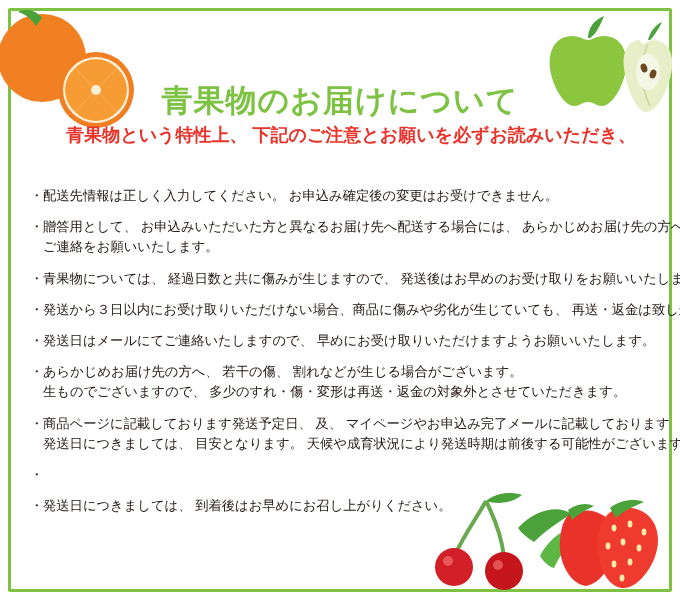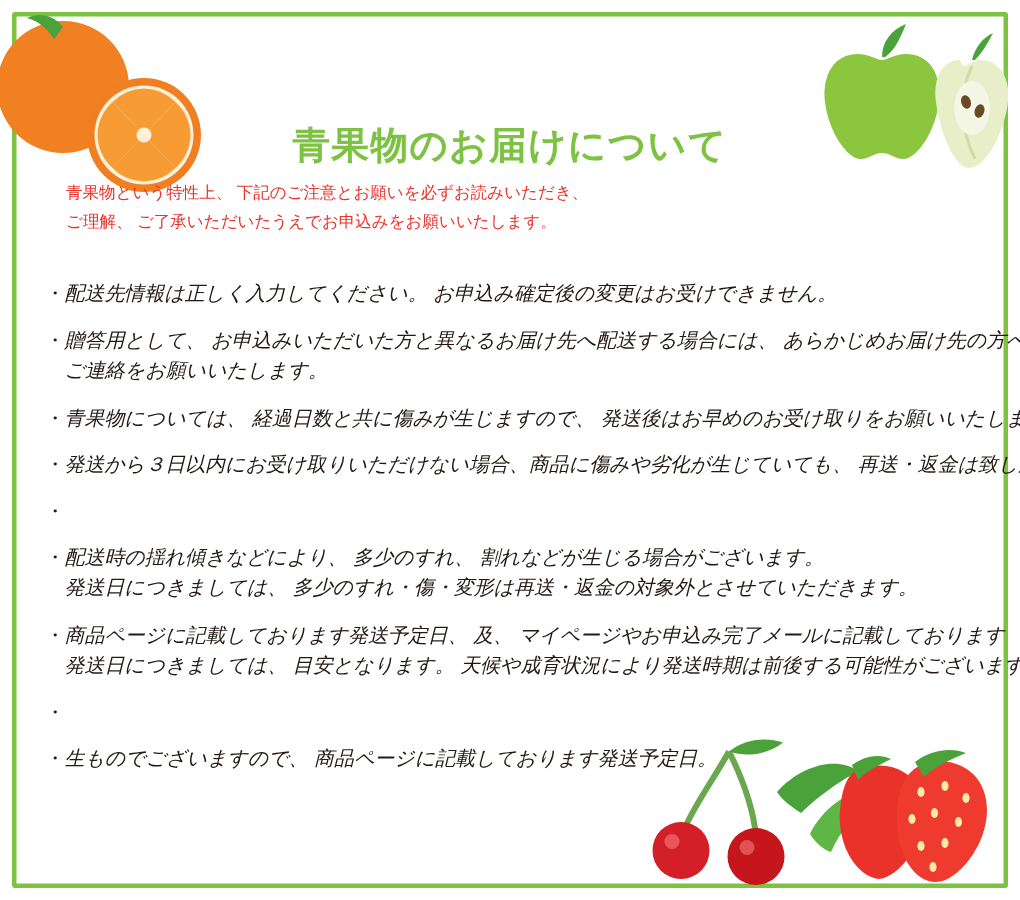--- a/index.html
+++ b/index.html
@@ -70,34 +70,34 @@
     height: 584px;
     box-sizing: border-box;
     padding: 0;
   }
   .title {
     position: absolute;
     left: 0;
     right: 0;
     top: 72px;
     text-align: center;
-    font-size: 25px;
+    font-size: 31px;
     font-weight: bold;
     color: #7dc242;
     letter-spacing: 1px;
   }
   .lead {
     position: absolute;
     left: 36px;
     right: 36px;
     top: 112px;
-    text-align: left;
+    text-align: right;
     color: #e8322a;
-    font-size: 11px;
-    font-weight: normal;
+    font-size: 18px;
+    font-weight: bold;
     line-height: 1.75;
   }
   .lead div {
     white-space: nowrap;
   }
   .notices {
     position: absolute;
     left: 22px;
     right: 18px;
     top: 178px;
@@ -115,21 +115,20 @@
     width: 13px;
     color: #231815;
     font-size: 13.3px;
     line-height: 1.52;
   }
   .notice-body {
     flex: 1 1 auto;
   }
   .notice-body div {
     white-space: nowrap;
-    font-style: italic;
   }
 </style>
 </head>
 <body>
 
 <div class="page">
 
   <div class="frame"></div>
 
   <div class="fruit orange-wrap">
@@ -205,21 +204,20 @@
       <circle cx="68" cy="78" r="5" fill="#ef6b6b" opacity="0.7"></circle>
     </svg>
   </div>
 
   <div class="content">
 
     <div class="title">青果物のお届けについて</div>
 
     <div class="lead">
       <div>青果物という特性上、 下記のご注意とお願いを必ずお読みいただき、</div>
-      <div>ご理解、 ご了承いただいたうえでお申込みをお願いいたします。</div>
     </div>
 
     <div class="notices">
 
       <div class="notice-item">
         <span class="bullet">・</span>
         <span class="notice-body">
           <div>配送先情報は正しく入力してください。 お申込み確定後の変更はお受けできません。</div>
         </span>
       </div>
@@ -242,47 +240,48 @@
       <div class="notice-item">
         <span class="bullet">・</span>
         <span class="notice-body">
           <div>発送から３日以内にお受け取りいただけない場合、商品に傷みや劣化が生じていても、 再送・返金は致しかねます。</div>
         </span>
       </div>
 
       <div class="notice-item">
         <span class="bullet">・</span>
         <span class="notice-body">
-        </span>
-      </div>
-
-      <div class="notice-item">
-        <span class="bullet">・</span>
-        <span class="notice-body">
-          <div>配送時の揺れ傾きなどにより、 多少のすれ、 割れなどが生じる場合がございます。</div>
-          <div>発送日につきましては、 多少のすれ・傷・変形は再送・返金の対象外とさせていただきます。</div>
+          <div>発送日はメールにてご連絡いたしますので、 早めにお受け取りいただけますようお願いいたします。</div>
+        </span>
+      </div>
+
+      <div class="notice-item">
+        <span class="bullet">・</span>
+        <span class="notice-body">
+          <div>あらかじめお届け先の方へ、 若干の傷、 割れなどが生じる場合がございます。</div>
+          <div>生ものでございますので、 多少のすれ・傷・変形は再送・返金の対象外とさせていただきます。</div>
         </span>
       </div>
 
       <div class="notice-item">
         <span class="bullet">・</span>
         <span class="notice-body">
           <div>商品ページに記載しております発送予定日、 及、 マイページやお申込み完了メールに記載しております</div>
           <div>発送日につきましては、 目安となります。 天候や成育状況により発送時期は前後する可能性がございます。</div>
         </span>
       </div>
 
       <div class="notice-item">
         <span class="bullet">・</span>
         <span class="notice-body">
         </span>
       </div>
 
       <div class="notice-item">
         <span class="bullet">・</span>
         <span class="notice-body">
-          <div>生ものでございますので、 商品ページに記載しております発送予定日。</div>
+          <div>発送日につきましては、 到着後はお早めにお召し上がりください。</div>
         </span>
       </div>
 
     </div>
   </div>
 </div>
 
 </body></html>

